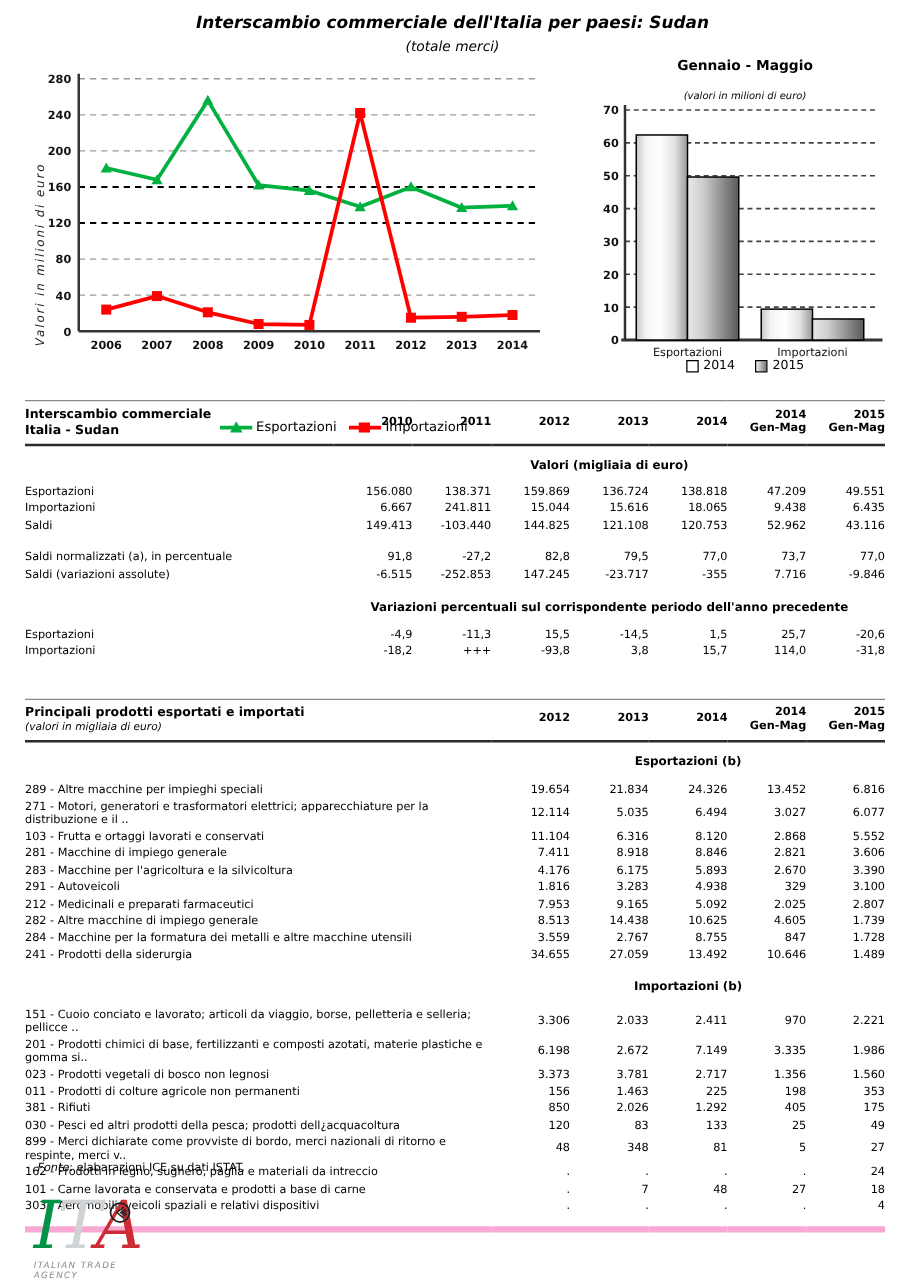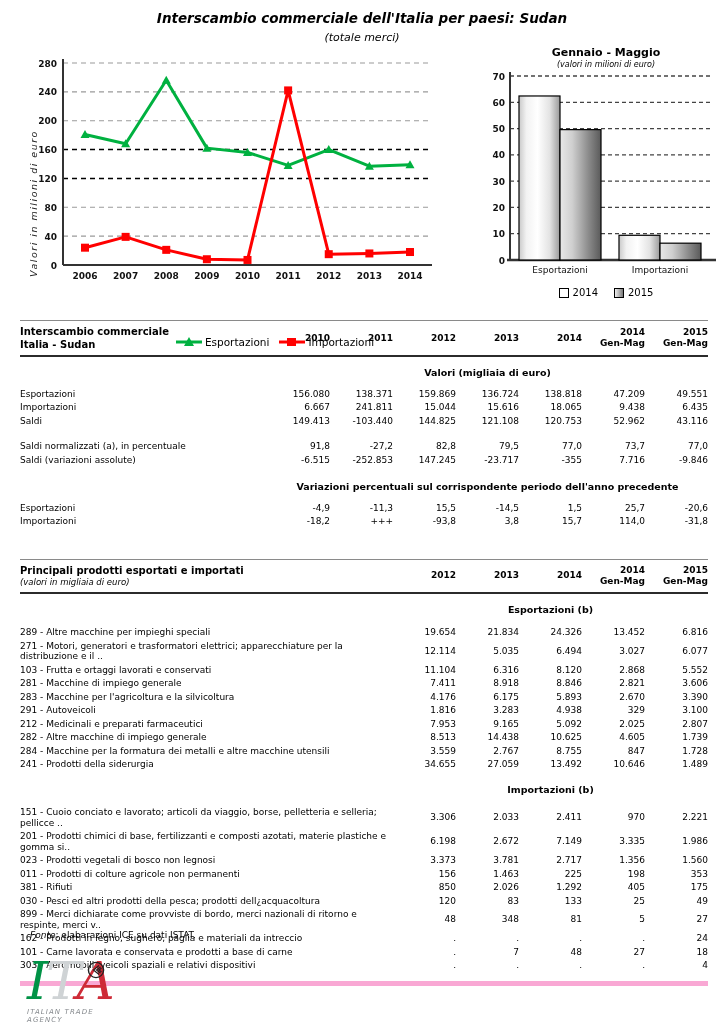--- a/index.html
+++ b/index.html
@@ -11,23 +11,23 @@
   .sub-title{position:absolute;top:31px;left:0;width:724px;text-align:center;
              font-size:11px;font-style:italic;}
   
   .linechart-wrap{position:absolute;top:48px;left:20px;width:450px;height:260px;}
   .ylab{position:absolute;left:-97px;top:150px;width:220px;text-align:center;
         transform:rotate(-90deg);font-size:9.5px;font-style:italic;letter-spacing:1.5px;color:#222;}
   .lc-legend{position:absolute;top:288px;left:130px;width:250px;display:flex;
              justify-content:center;align-items:center;gap:10px;font-size:10.5px;}
   .lc-legend .item{display:flex;align-items:center;gap:3px;}
   
-  .barchart-wrap{position:absolute;top:46px;left:488px;width:236px;}
+  .barchart-wrap{position:absolute;top:46px;left:478px;width:236px;}
   .bc-title{text-align:center;font-size:11px;font-weight:bold;}
-  .bc-sub{text-align:center;font-size:8px;font-style:italic;margin-top:1px;}
+  .bc-sub{text-align:center;font-size:8px;font-style:italic;margin-top:13px;}
   .bc-legend{position:absolute;top:241px;left:0;width:236px;display:flex;
              justify-content:center;gap:16px;font-size:10px;align-items:center;}
   .bc-legend .item{display:flex;align-items:center;gap:4px;}
   .sw{width:8px;height:8px;border:1px solid #000;display:inline-block;}
   .sw.s2014{background:#fff;}
   .sw.s2015{background:linear-gradient(90deg,#eee 0%,#bbb 45%,#777 100%);}
   
   .tables{position:absolute;top:320px;left:20px;width:688px;}
   table{border-collapse:collapse;table-layout:fixed;width:688px;}
   .t{border-top:1px solid #8a8a8a;}

